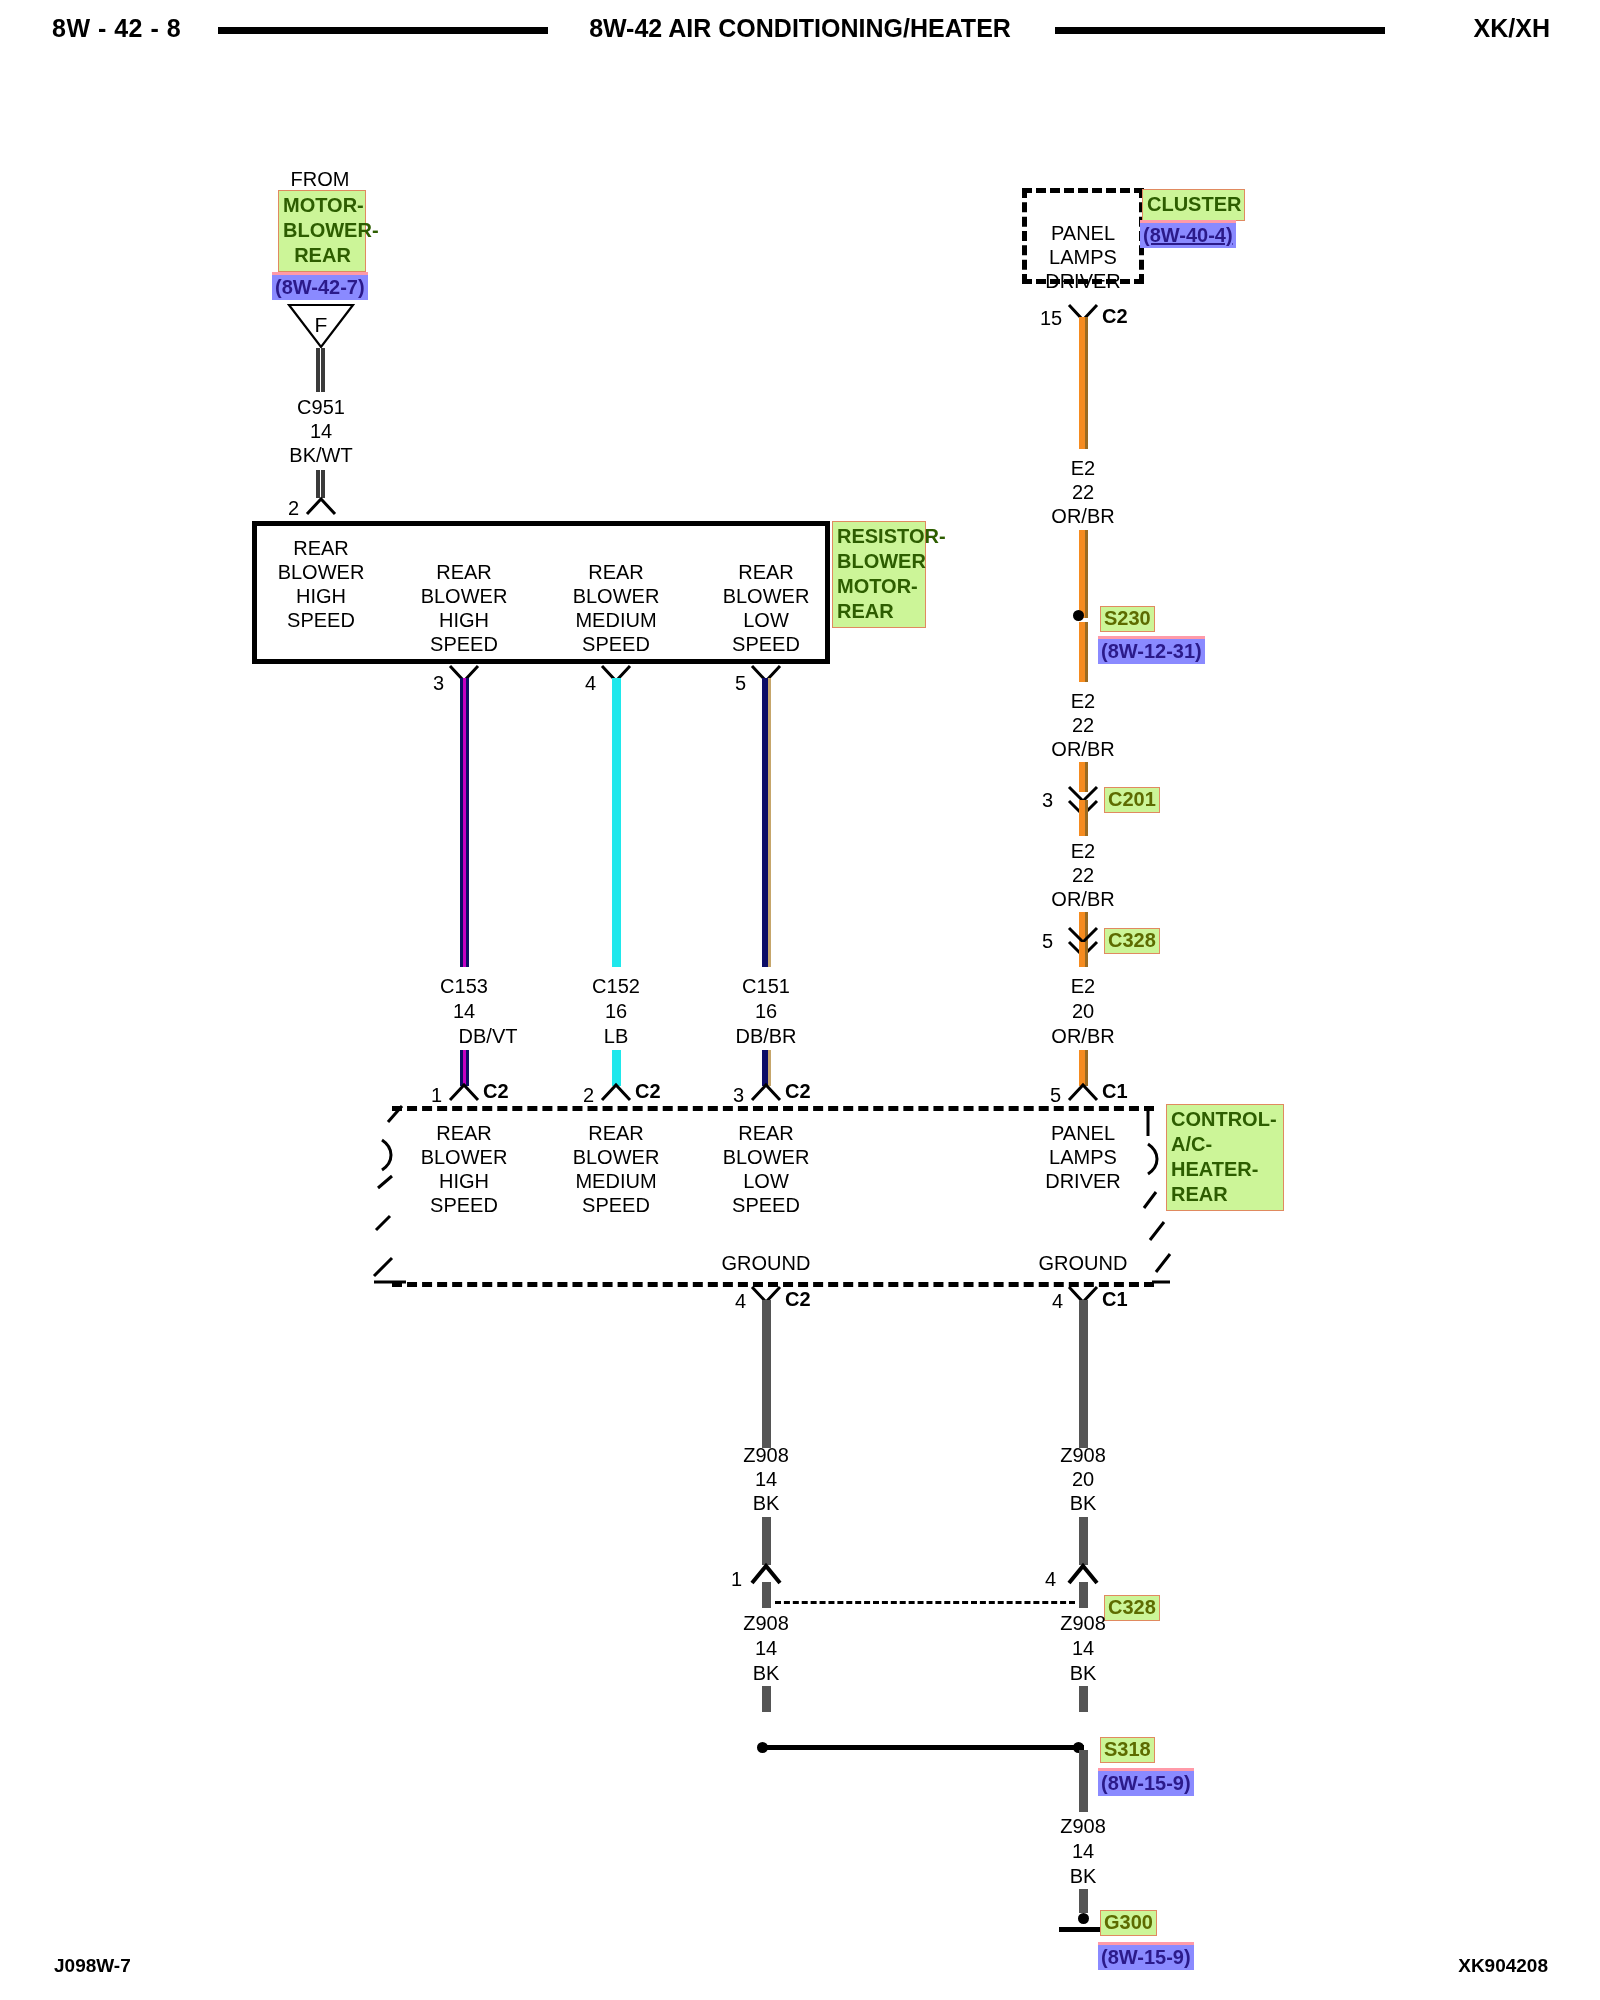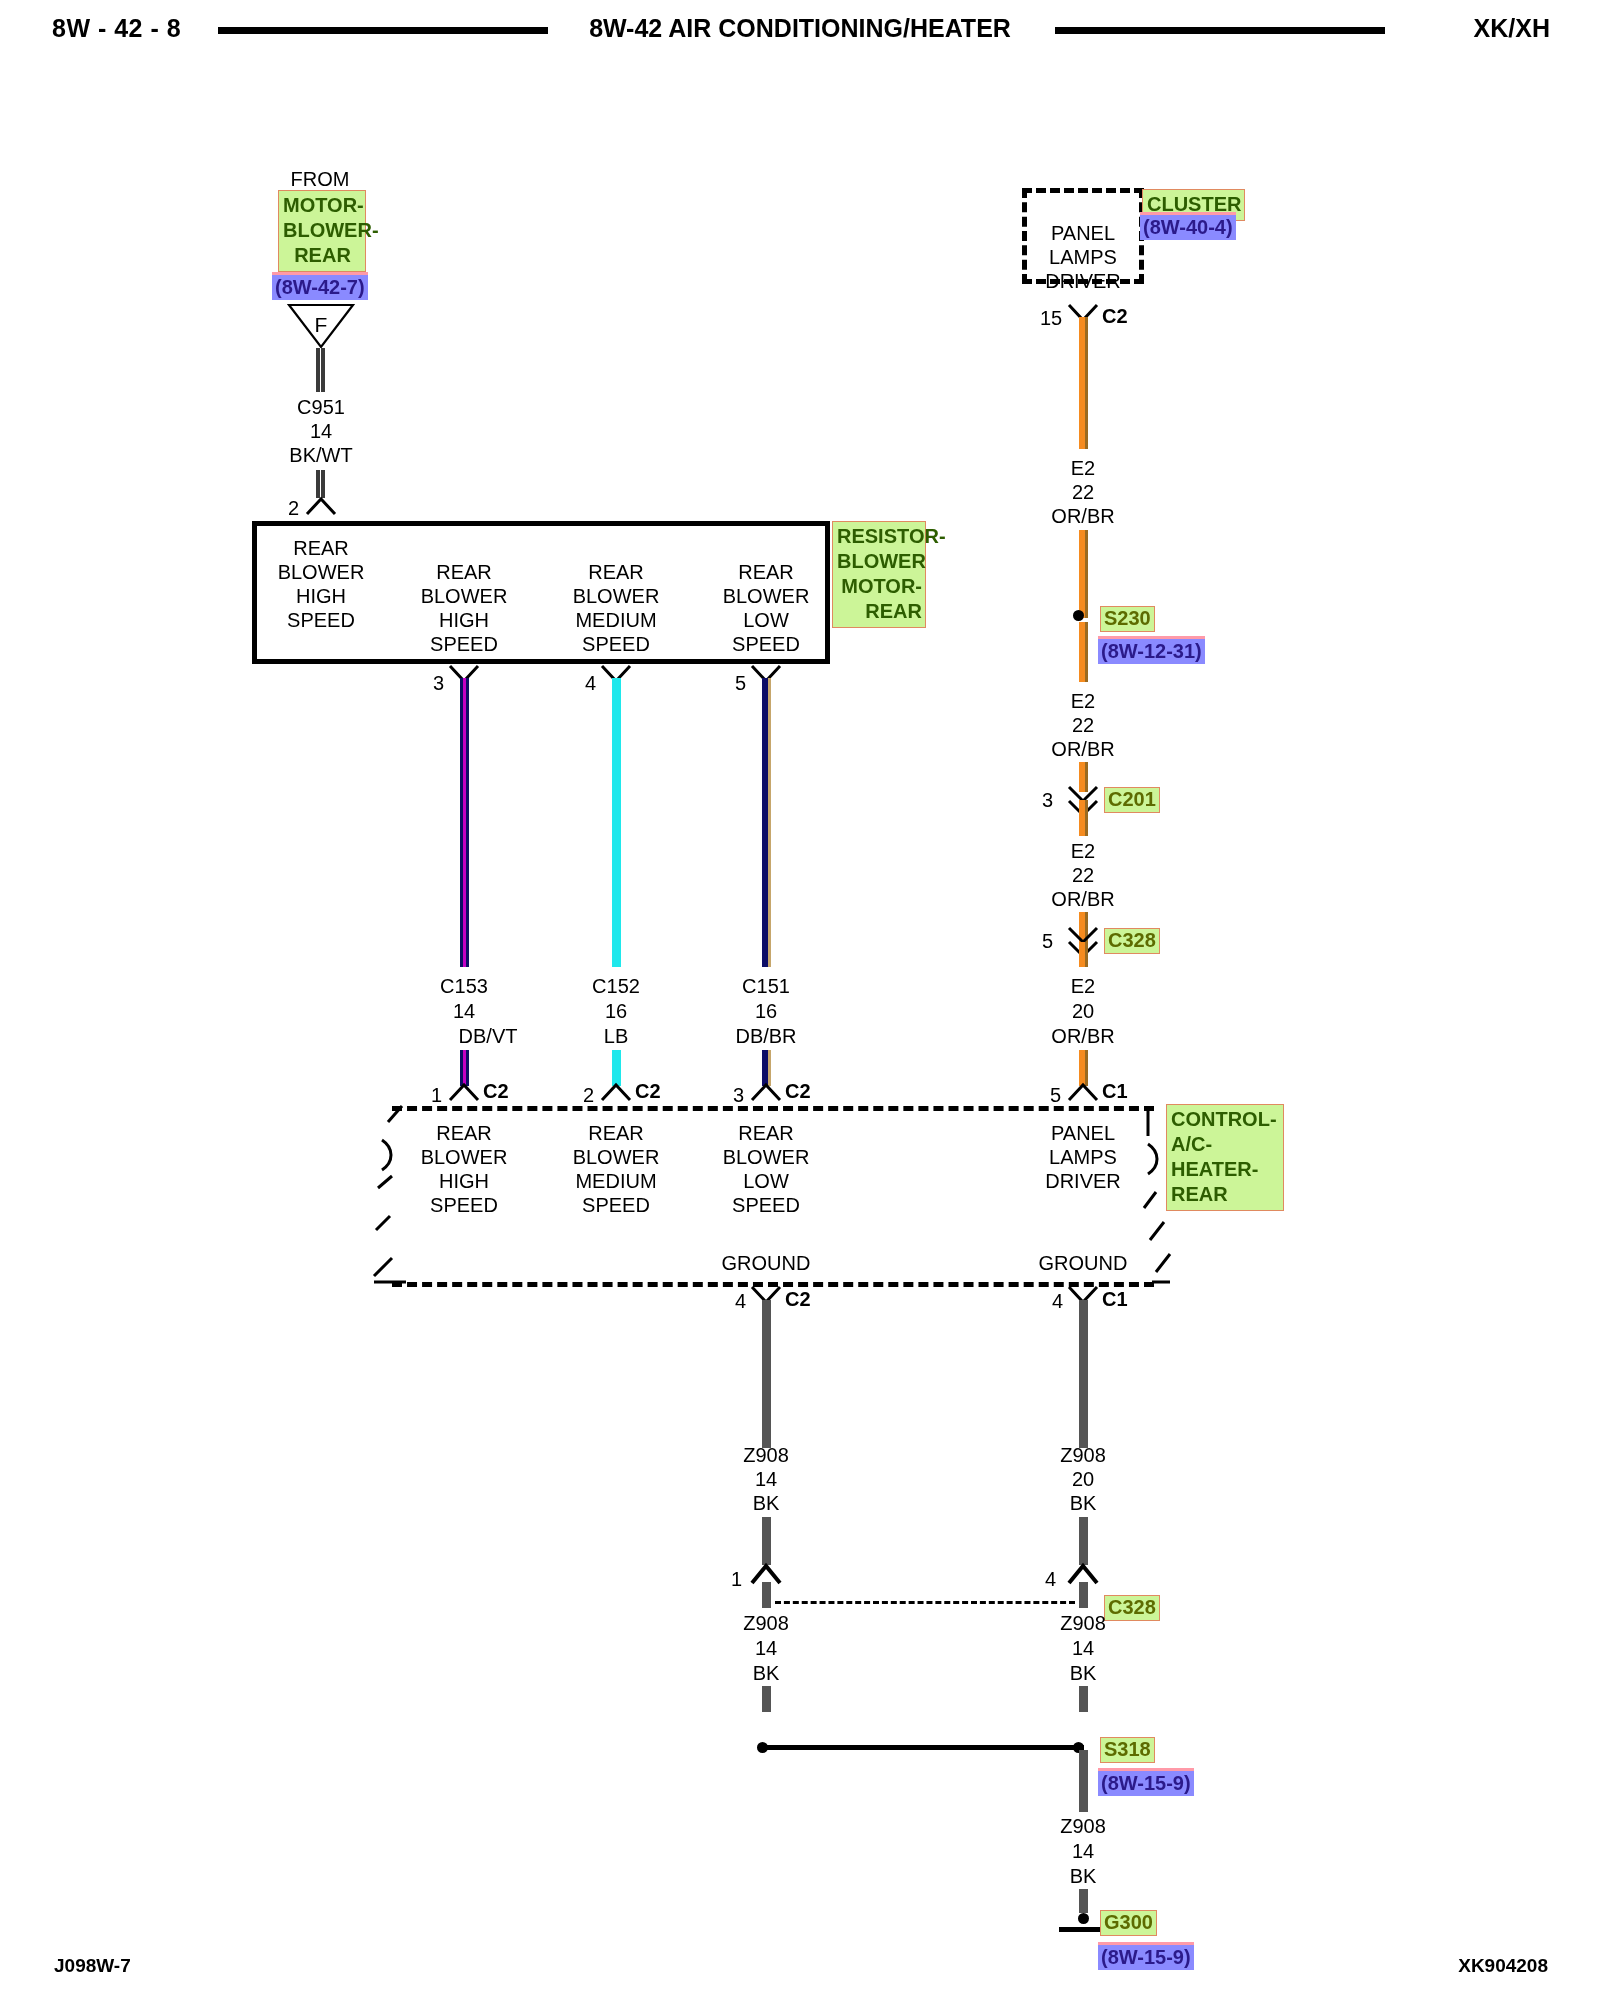--- a/index.html
+++ b/index.html
@@ -152,21 +152,21 @@
   <div class="tc" style="left:616px; top:561px;">REAR</div>
   <div class="tc" style="left:616px; top:585px;">BLOWER</div>
   <div class="tc" style="left:616px; top:609px;">MEDIUM</div>
   <div class="tc" style="left:616px; top:633px;">SPEED</div>
 
   <div class="tc" style="left:766px; top:561px;">REAR</div>
   <div class="tc" style="left:766px; top:585px;">BLOWER</div>
   <div class="tc" style="left:766px; top:609px;">LOW</div>
   <div class="tc" style="left:766px; top:633px;">SPEED</div>
 
-  <div class="cal" style="left:832px; top:521px; width:94px; text-align:right;">RESISTOR-
+  <div class="cal" style="left:832px; top:521px; width:94px; text-align:left;">RESISTOR-
 BLOWER
 MOTOR-
 REAR</div>
 
   <div class="chev" style="left:447px; top:664px;">
     <svg width="34" height="20" viewBox="0 0 34 20">
         <path d="M3,2 L17,17 L31,2" fill="none" stroke="#000" stroke-width="3"></path>
       </svg>
   </div>
   <div class="t" style="left:433px; top:672px;">3</div>
@@ -220,21 +220,21 @@
   </div>
   <div class="t" style="left:733px; top:1084px;">3</div>
   <div class="t tb" style="left:785px; top:1080px;">C2</div>
 
   <div class="dashbox" style="left:1022px; top:188px; width:122px; height:96px;"></div>
   <div class="tc" style="left:1083px; top:222px;">PANEL</div>
   <div class="tc" style="left:1083px; top:246px;">LAMPS</div>
   <div class="tc" style="left:1083px; top:270px;">DRIVER</div>
 
   <div class="cal" style="left:1142px; top:189px;">CLUSTER</div>
-  <div class="ref" style="left:1140px; top:212px;">(8W-40-4)</div>
+  <div class="ref" style="left:1140px; top:220px;text-decoration:underline;">(8W-40-4)</div>
 
   <div class="chev" style="left:1066px; top:303px;">
     <svg width="34" height="20" viewBox="0 0 34 20">
         <path d="M3,2 L17,17 L31,2" fill="none" stroke="#000" stroke-width="3"></path>
       </svg>
   </div>
   <div class="t" style="left:1040px; top:307px;">15</div>
   <div class="t tb" style="left:1102px; top:305px;">C2</div>
 
   <div class="wire w-orbr" style="left:1079px; top:317px; width:9px; height:132px;"></div>

